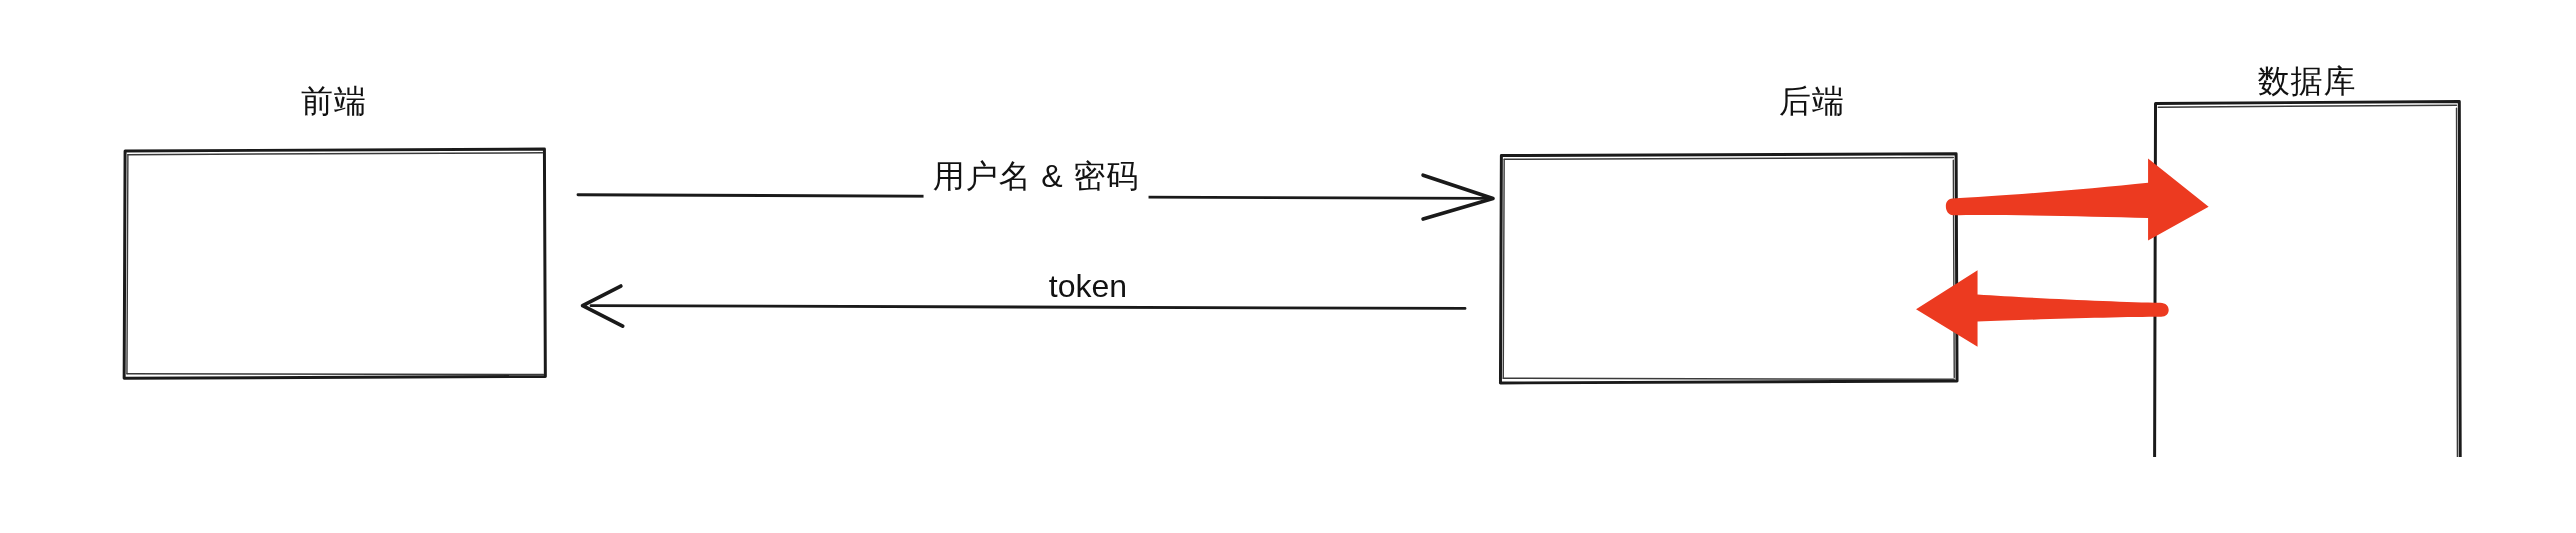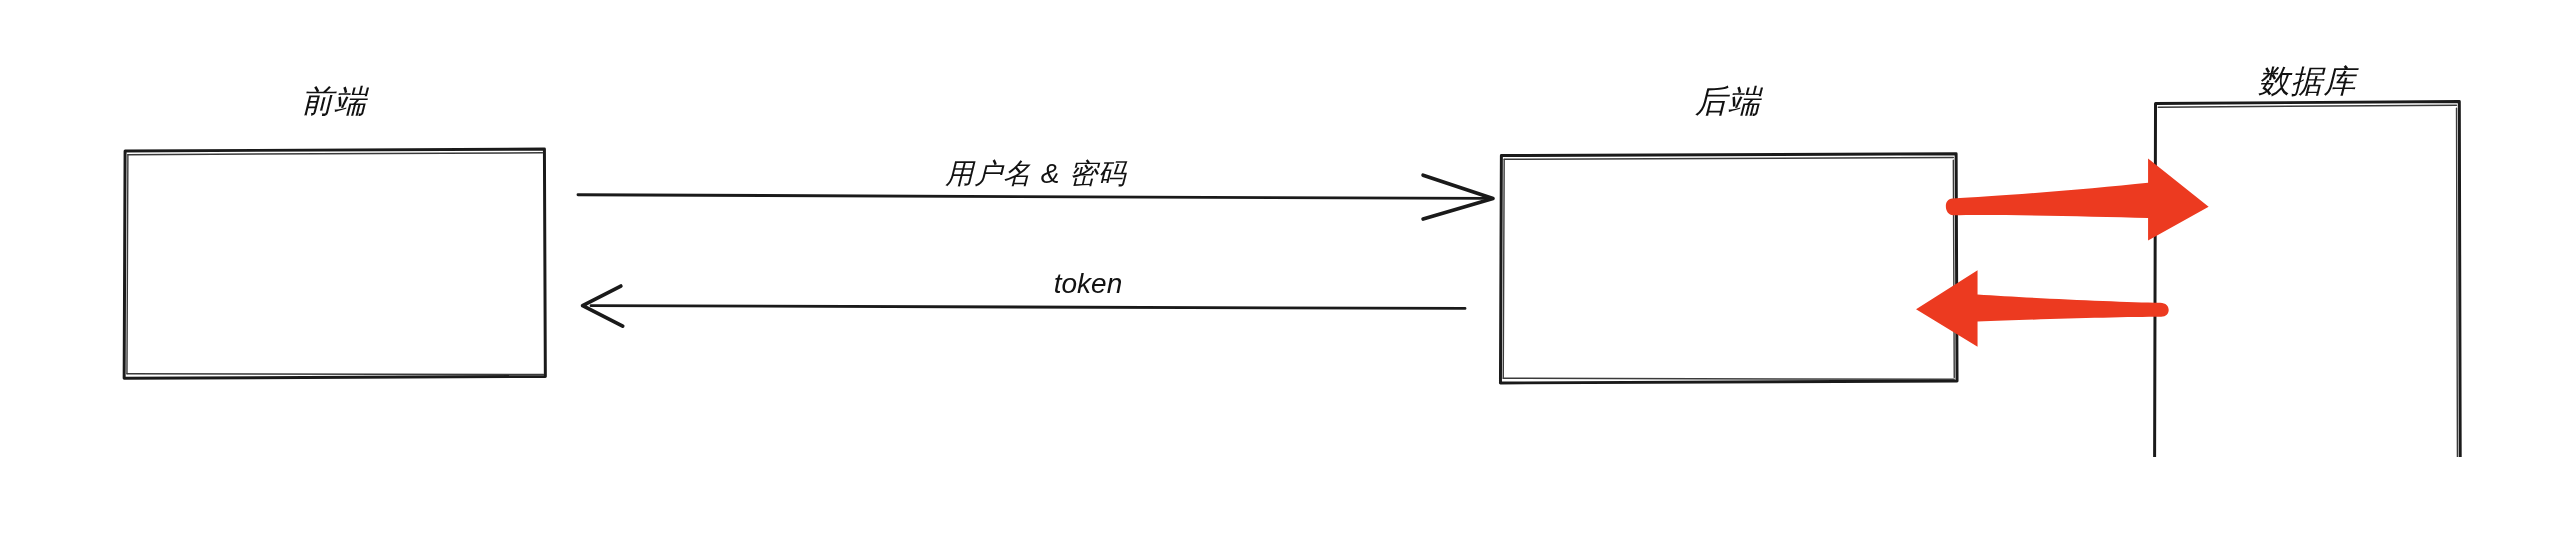--- a/index.html
+++ b/index.html
@@ -9,42 +9,41 @@
   }
   body {
     font-family: "Liberation Sans", "DejaVu Sans", sans-serif;
   }
   #canvas {
     position: relative;
     width: 2576px;
     height: 457px;
     background: #ffffff;
     overflow: hidden;
-    font-style: italic;
   }
   #canvas svg.layer {
     position: absolute;
     left: 0;
     top: 0;
     width: 2576px;
     height: 533px;
   }
   .node-label {
     position: absolute;
     font-family: "Liberation Sans", "DejaVu Sans", sans-serif;
     font-size: 32px;
     color: #111111;
     white-space: nowrap;
     transform: translateX(-50%);
     letter-spacing: 0.9px;
   }
   .edge-label {
     position: absolute;
     font-family: "Liberation Sans", "DejaVu Sans", sans-serif;
-    font-size: 28px;
+    font-size: 32px;
     color: #121212;
     white-space: nowrap;
     transform: translateX(-50%);
     background: #ffffff;
     padding: 0 9.3px;
   }
   .edge-label.cjk { letter-spacing: 0.9px; }
 </style>
 </head>
 <body>
@@ -104,21 +103,21 @@
                L2122,372
                L2122,345
                C2180,343 2274,340 2319,340
                C2330,340 2330,325 2318,325 Z" fill="#ec3a20" stroke="none"></path>
     </g>
 
   </svg>
 
   <div class="node-label" style="left:334px; top:80px;">前端</div>
 
-  <div class="node-label" style="left:1728px; top:80px;">后端</div>
+  <div class="node-label" style="left:1812px; top:80px;">后端</div>
 
   <div class="node-label" style="left:2307px; top:60px;text-align:right;">数据库</div>
 
   <div class="edge-label cjk" style="left:1036px; top:155px;">用户名 &amp; 密码</div>
 
   <div class="edge-label" style="left:1088px; top:268px;">token</div>
 
 </div>
 
 

